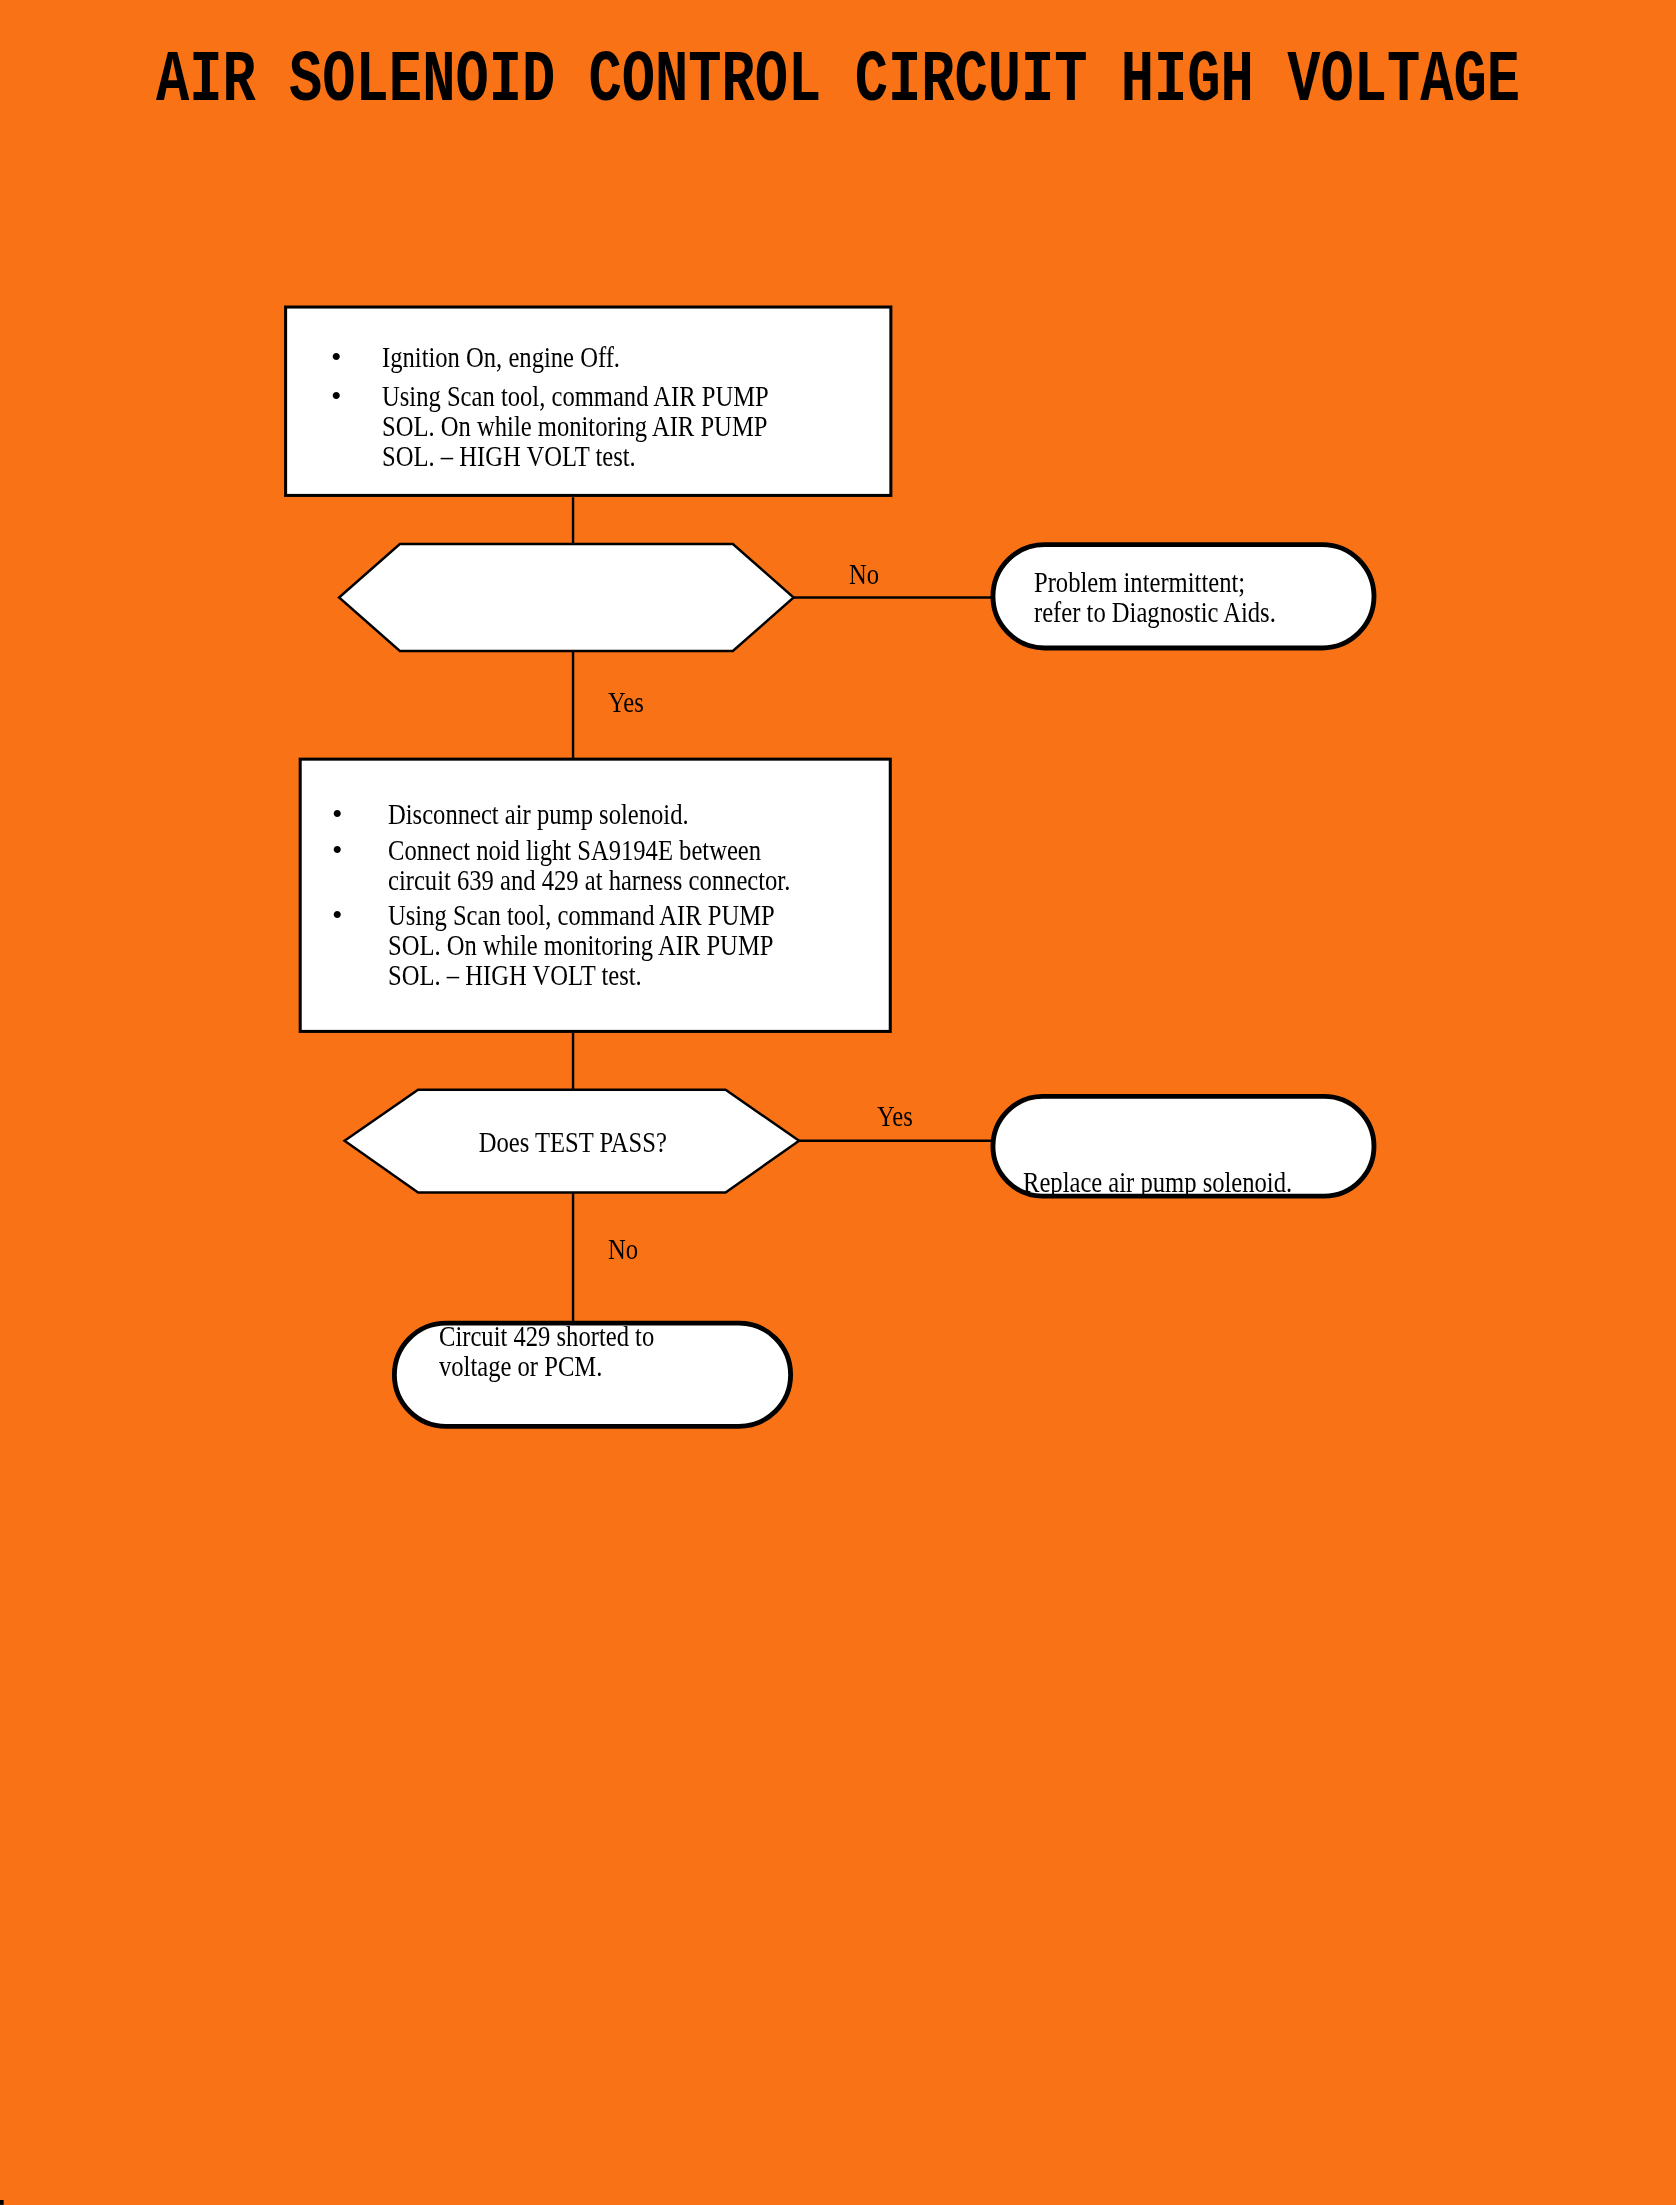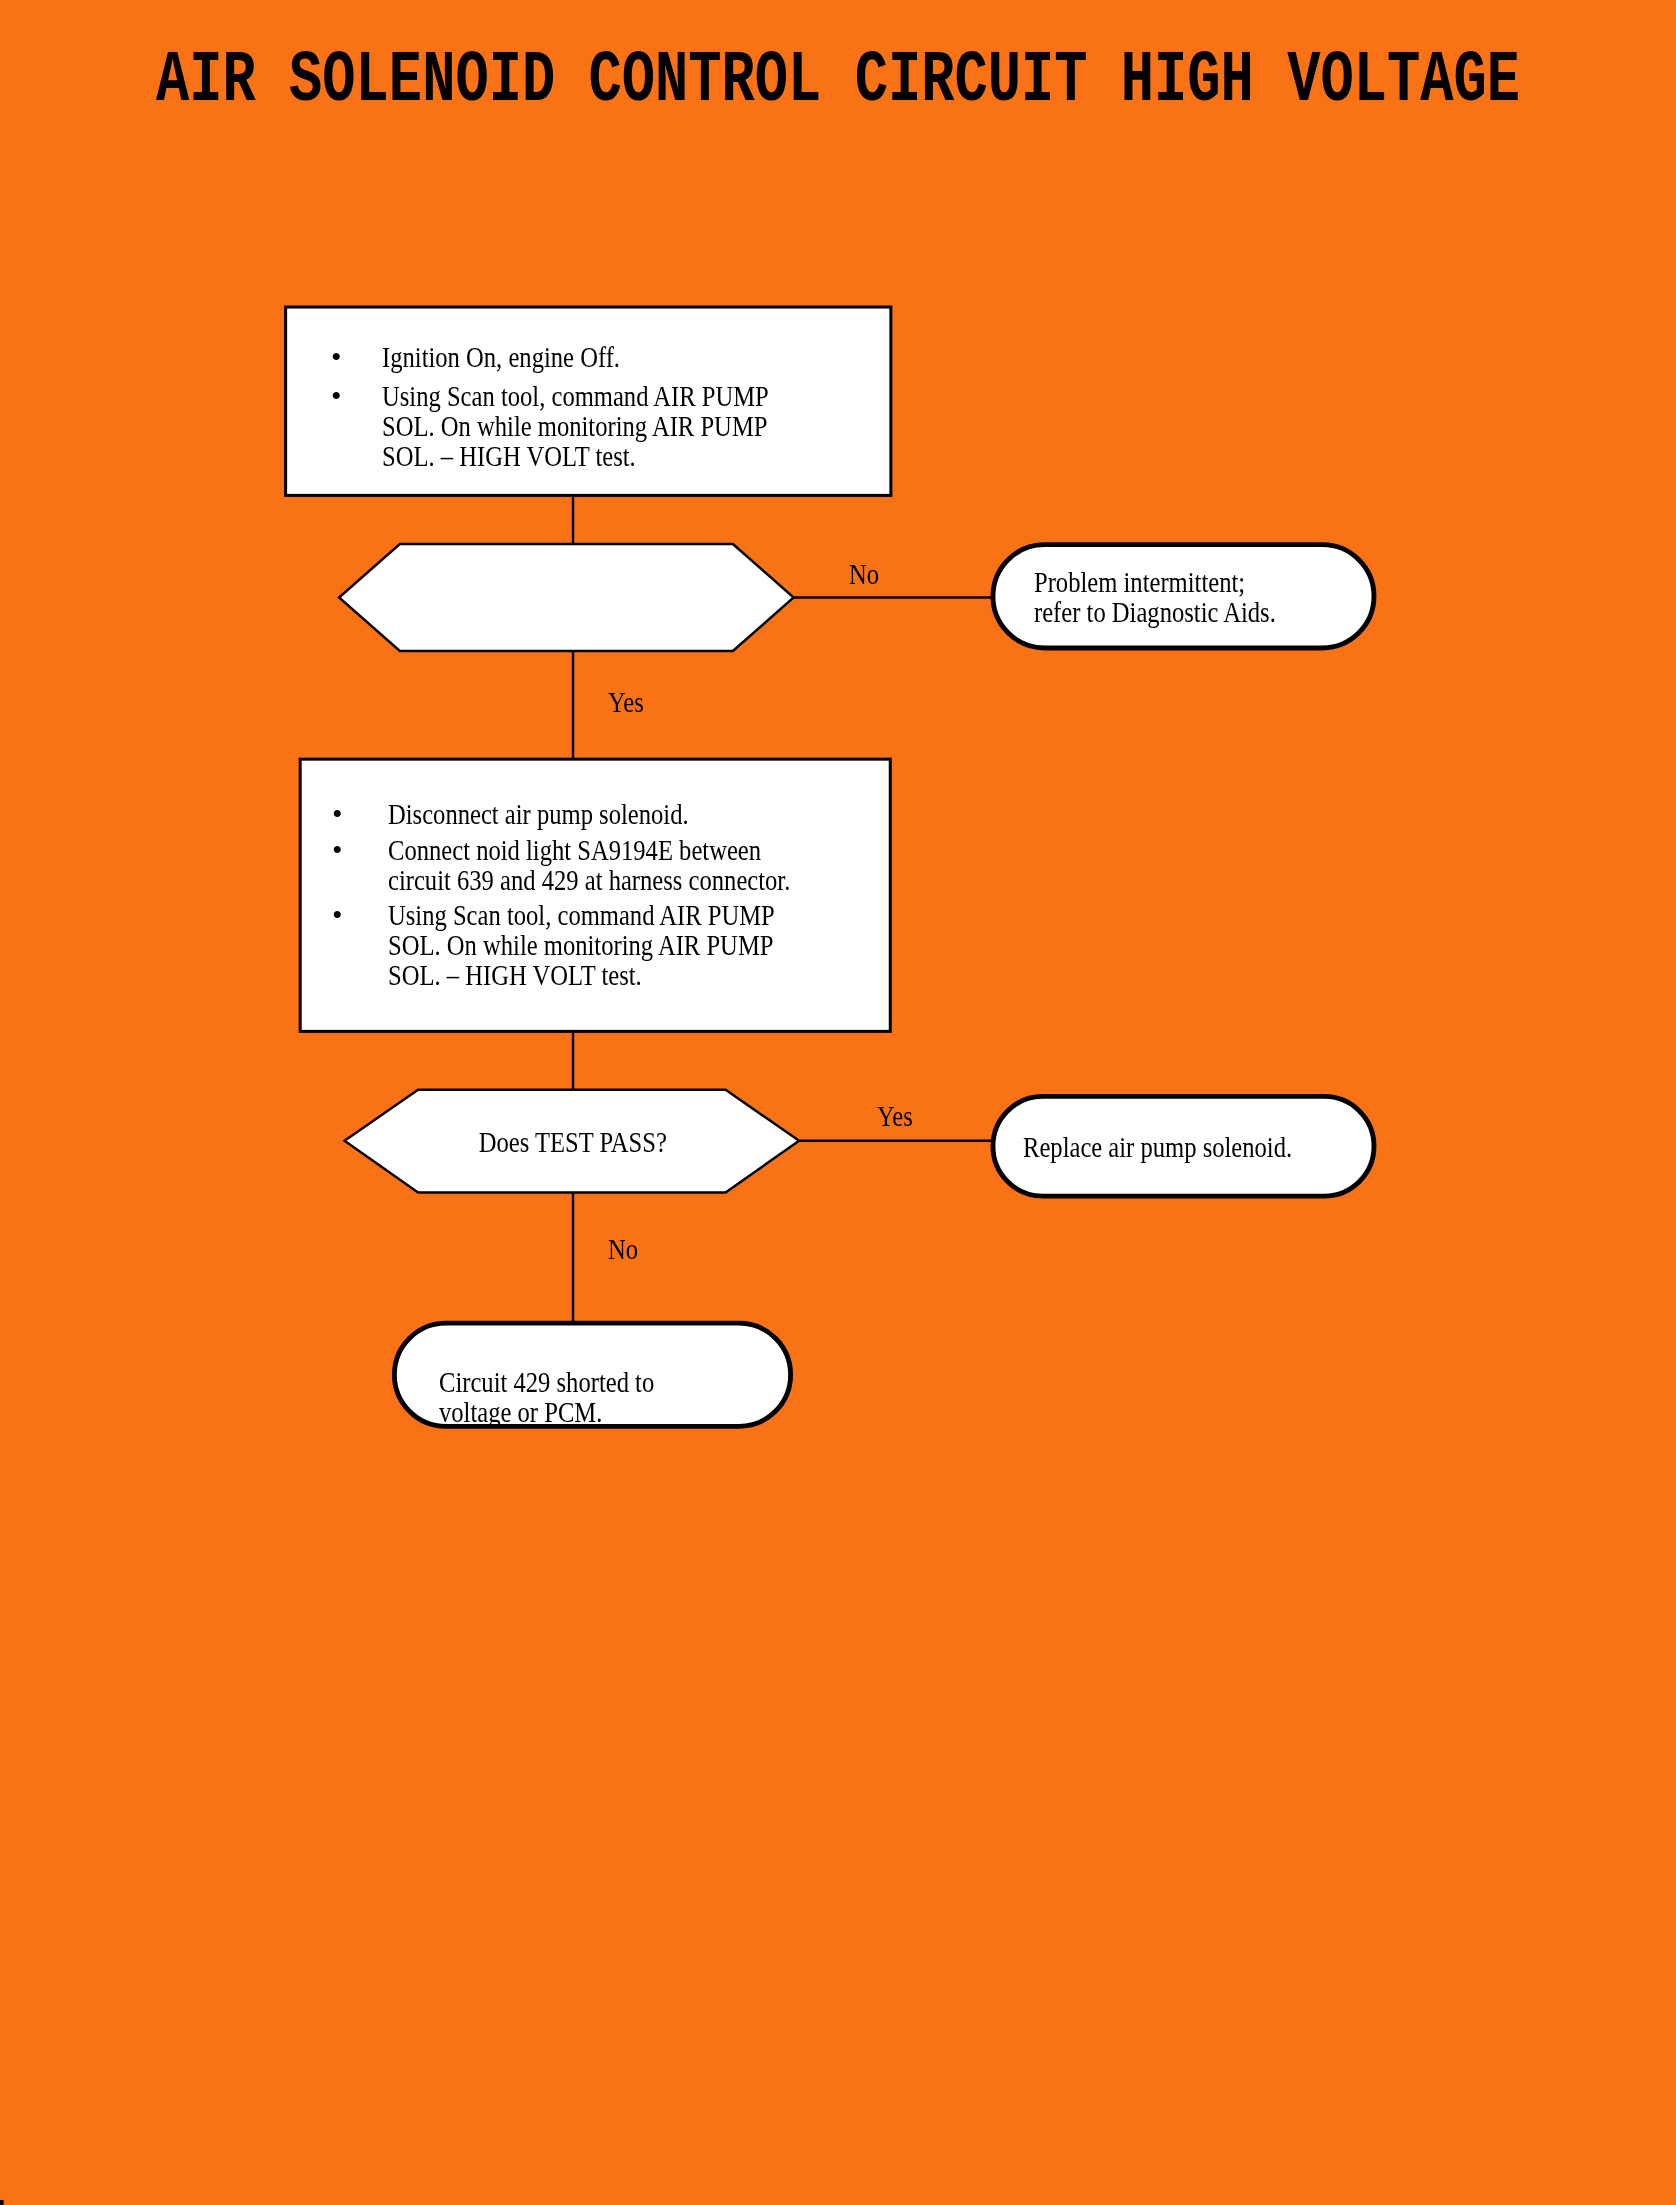--- a/index.html
+++ b/index.html
@@ -146,23 +146,23 @@
       <span class="condensed">Using Scan tool, command AIR PUMP
 SOL. On while monitoring AIR PUMP
 SOL. – HIGH VOLT test.</span>
     </div>
   </div>
 
   <div class="hex-label txt" style="left:345px; top:1090px; width:455px; height:103px;">
     <span class="condensed-center">Does TEST PASS?</span>
   </div>
 
-  <div class="stadium-text txt" style="left:993px; top:1097px; width:381px; height:100px; padding-left:30px;">
+  <div class="stadium-text txt" style="left:993px; top:1097px; width:381px; height:100px; padding-left:30px;align-items:flex-end;">
     <span class="condensed">Replace air pump solenoid.</span>
   </div>
 
-  <div class="stadium-text txt" style="left:394px; top:1345px; width:396px; height:103px; padding-left:45px;">
+  <div class="stadium-text txt" style="left:394px; top:1278px; width:396px; height:103px; padding-left:45px;align-items:flex-end;">
     <span class="condensed">Circuit 429 shorted to
 voltage or PCM.</span>
   </div>
 
 </div>
 
 
 </body></html>

